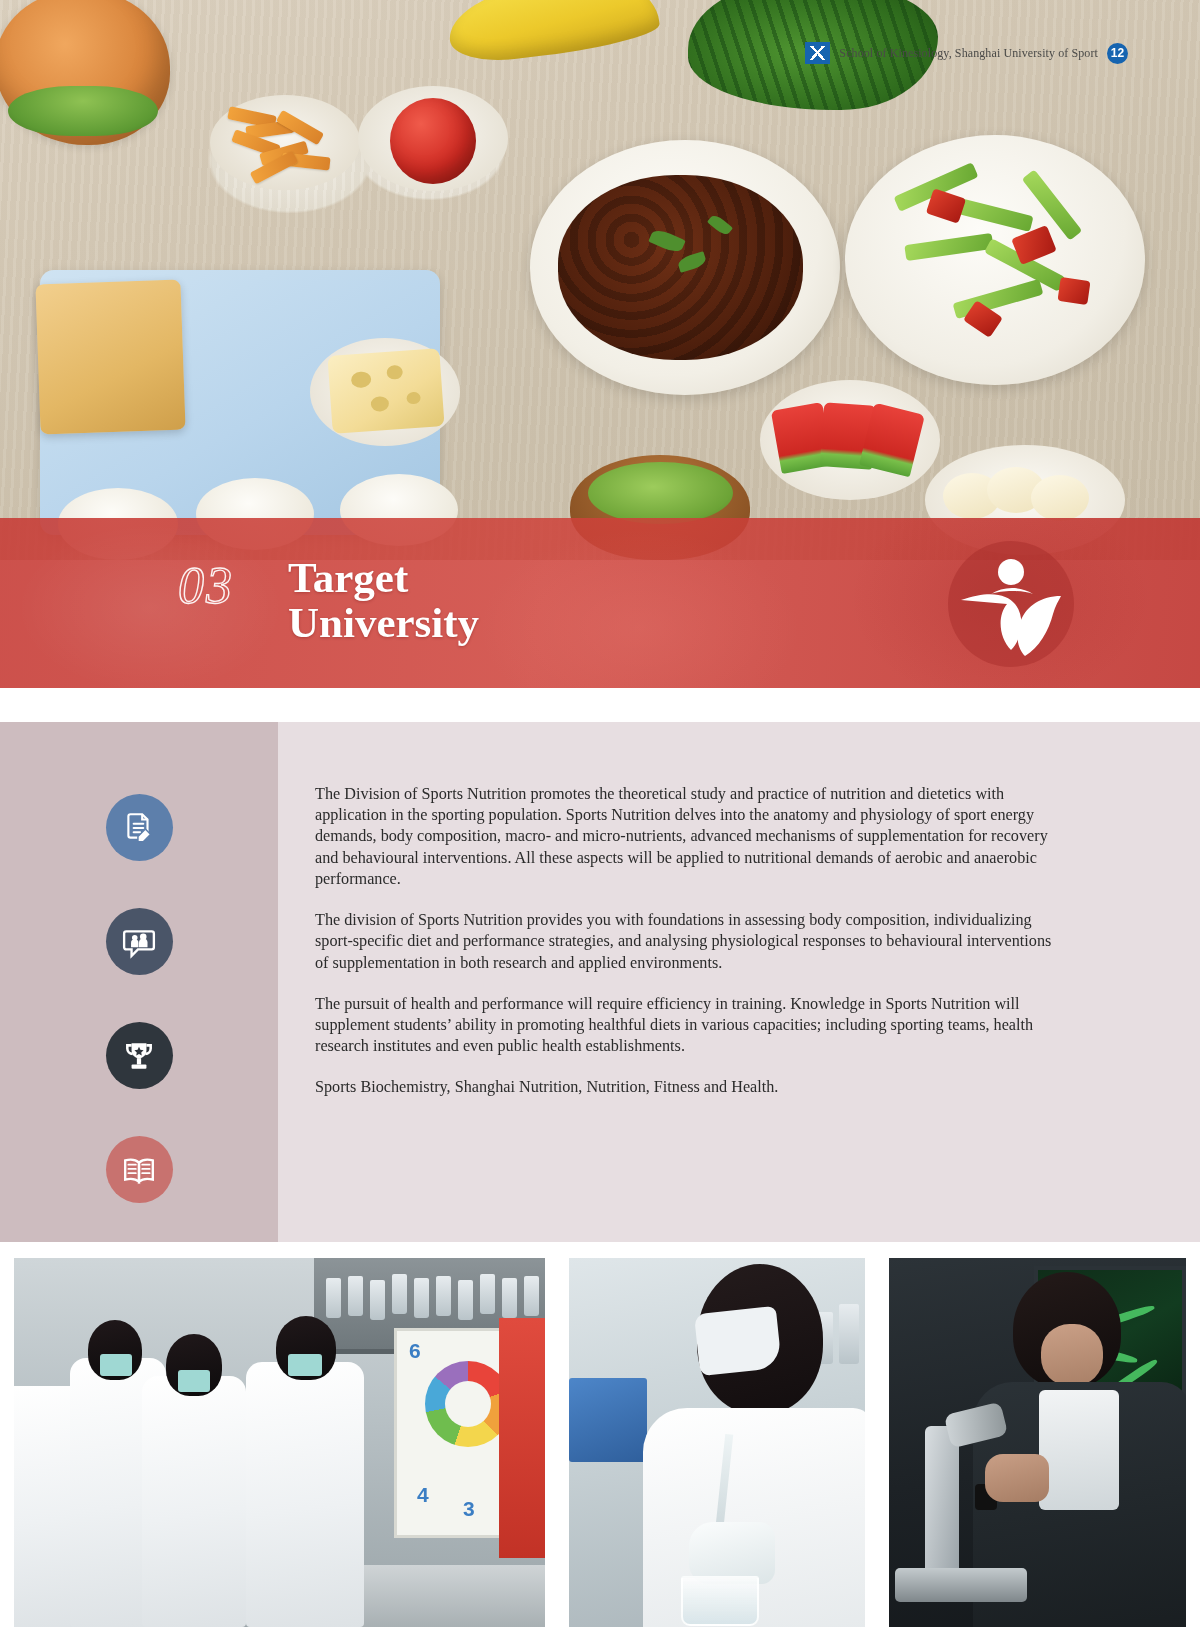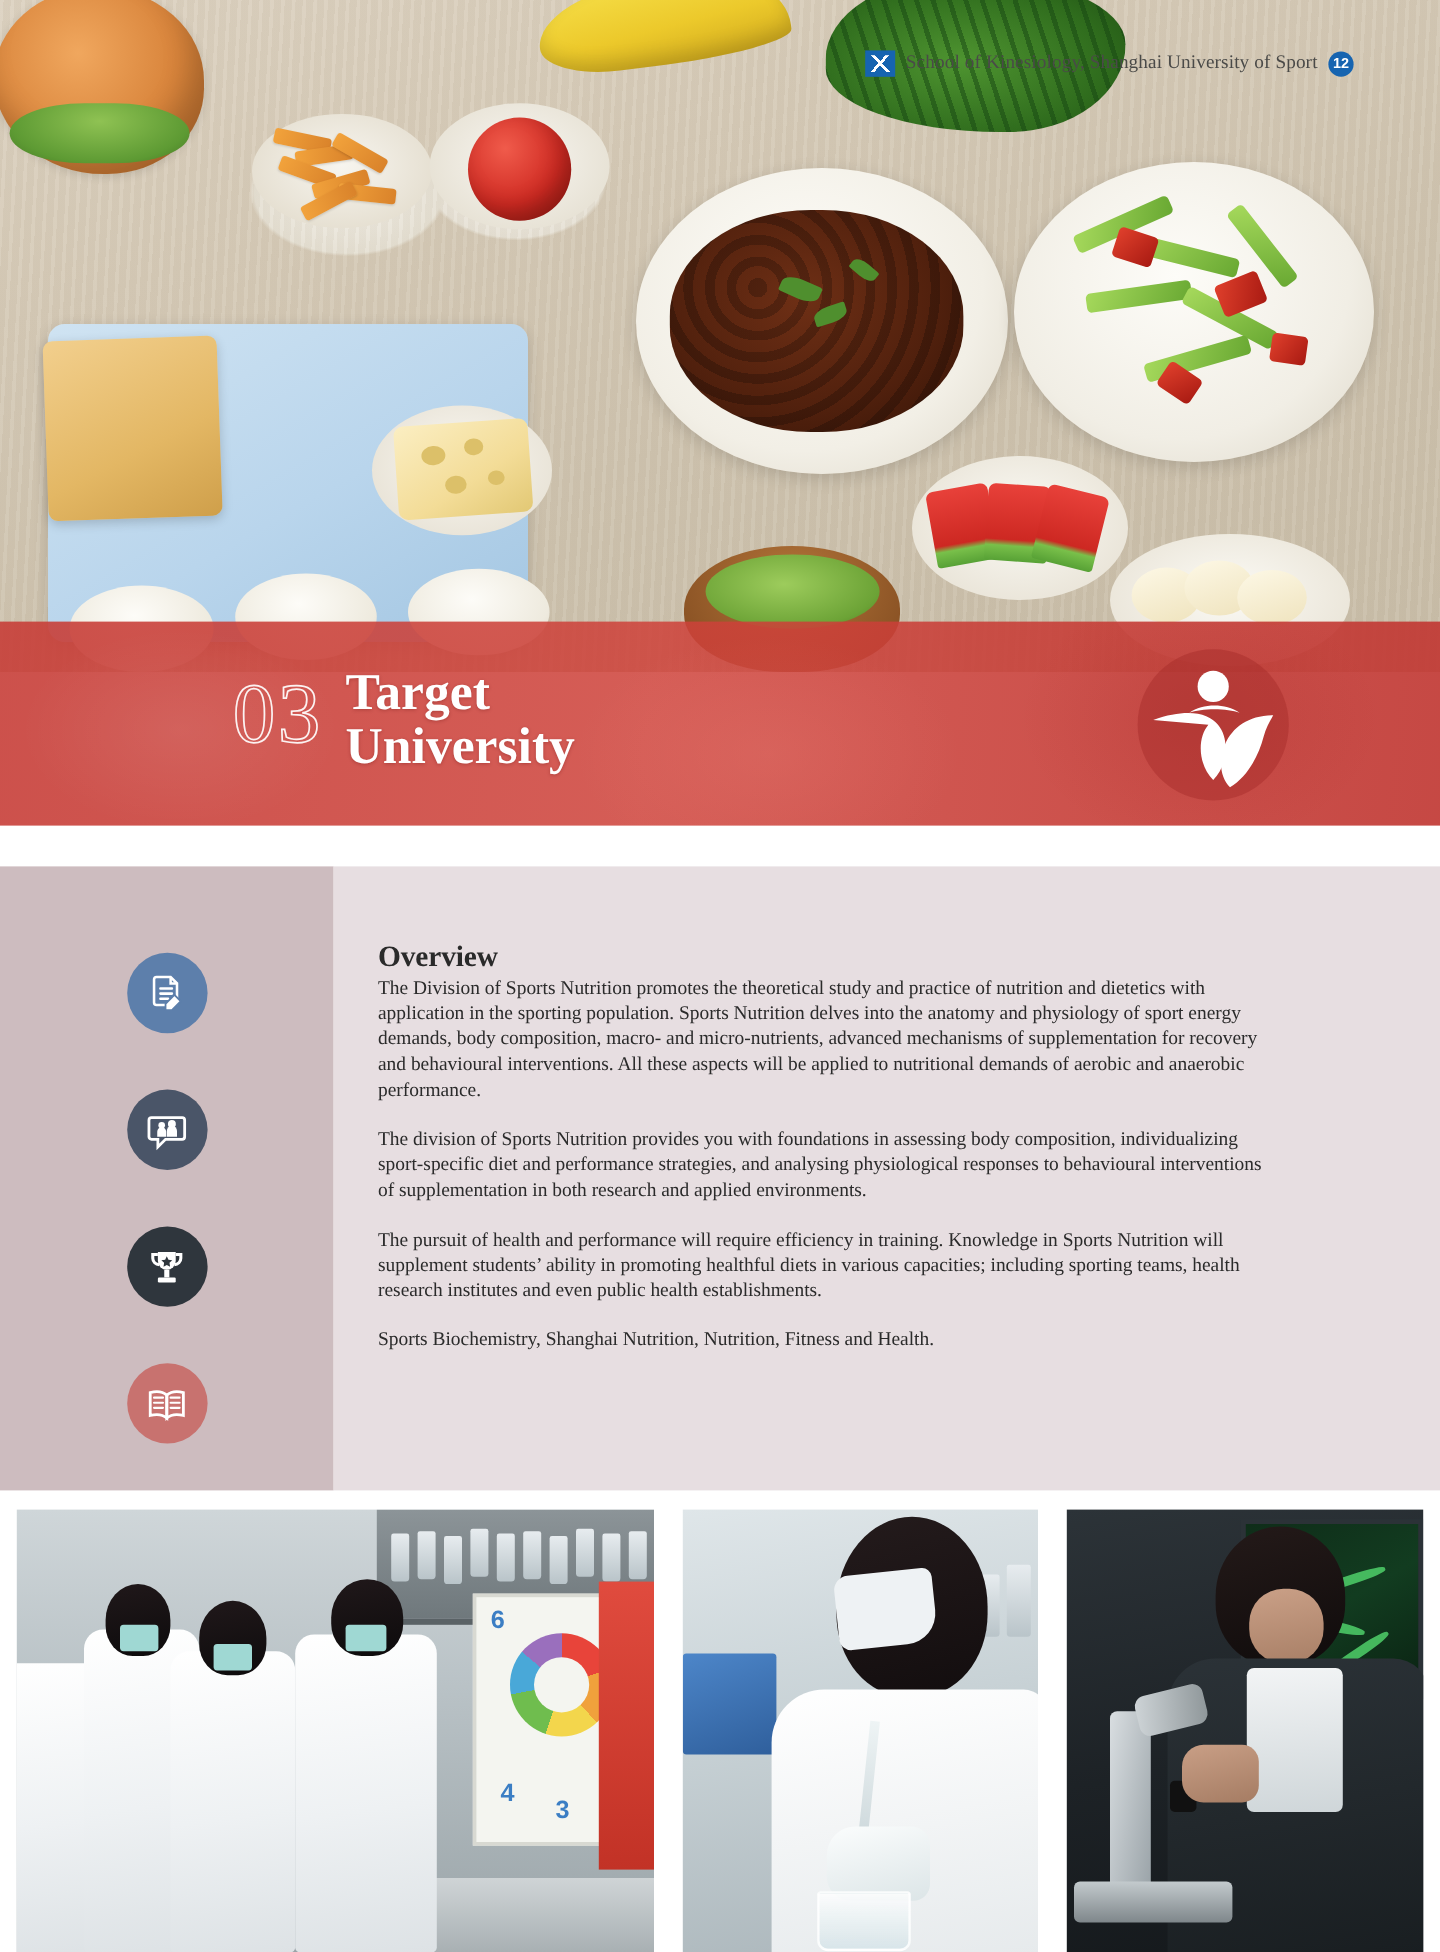--- a/index.html
+++ b/index.html
@@ -148,21 +148,21 @@
   .sus-logo {
     width:25px; height:22px; background:#1664b0; position:relative; flex:0 0 auto;
   }
   .sus-logo:after {
     content:""; position:absolute; left:3px; top:4px; width:19px; height:14px;
     background:
       linear-gradient(48deg, transparent 46%, #fff 46%, #fff 56%, transparent 56%),
       linear-gradient(-48deg, transparent 46%, #fff 46%, #fff 56%, transparent 56%);
   }
   .header-title {
-    font-size:16px; color:#4a4a48; letter-spacing:.1px; white-space:nowrap;
+    font-size:12px; color:#4a4a48; letter-spacing:.1px; white-space:nowrap;
   }
   .page-badge {
     width:21px; height:21px; border-radius:50%; background:#1664b0; color:#fff;
     font-family:"Liberation Sans", sans-serif; font-size:12px; font-weight:bold;
     display:flex; align-items:center; justify-content:center; flex:0 0 auto;
   }
 
   
   .banner {
     position:absolute; left:0; top:518px; width:1200px; height:170px; z-index:6;
@@ -171,24 +171,23 @@
   }
   .banner-noise {
     position:absolute; inset:0;
     background:
       radial-gradient(ellipse 190px 120px at 150px 90px, rgba(255,255,255,.08), rgba(0,0,0,0) 70%),
       radial-gradient(ellipse 230px 140px at 640px 110px, rgba(255,160,150,.13), rgba(0,0,0,0) 70%),
       radial-gradient(ellipse 210px 150px at 1000px 80px, rgba(150,25,25,.16), rgba(0,0,0,0) 72%);
   }
   .banner-num {
     position:absolute; left:178px; top:42px;
-    font-size:71px; line-height:1; font-weight:normal;
+    font-size:52px; line-height:1; font-style:italic; font-weight:normal;
     color:transparent; -webkit-text-stroke:1.4px rgba(255,255,255,.92);
     letter-spacing:2px;
-    margin-left:16px;
   }
   .banner-title {
     position:absolute; left:288px; top:38px;
     font-size:43px; line-height:1.04; font-weight:bold; color:#fff;
     text-shadow:0 1px 3px rgba(90,10,10,.3);
   }
   .banner-logo {
     position:absolute; left:945px; top:20px; width:132px; height:132px;
   }
 
@@ -451,21 +450,20 @@
         <path d="M16 9c4-3.5 9-3 13-2v18c-4-1-9-1.5-13 2z" fill="none" stroke="#fff" stroke-width="2.2"></path>
         <path d="M6 11h7M6 15h7M6 19h7M19 11h7M19 15h7M19 19h7" stroke="#fff" stroke-width="1.7" stroke-linecap="round"></path>
       </svg>
     </div>
 
   </div>
 
   <div class="text-col">
 
     <div class="sec-block">
-      <div class="sec-h">Overview</div>
       <div class="sec-p">The Division of Sports Nutrition promotes the theoretical study and practice of nutrition and dietetics with application in the sporting population. Sports Nutrition delves into the anatomy and physiology of sport energy demands, body composition, macro- and micro-nutrients, advanced mechanisms of supplementation for recovery and behavioural interventions. All these aspects will be applied to nutritional demands of aerobic and anaerobic performance.</div>
     </div>
 
     <div class="sec-block">
       <div class="sec-p">The division of Sports Nutrition provides you with foundations in assessing body composition, individualizing sport-specific diet and performance strategies, and analysing physiological responses to behavioural interventions of supplementation in both research and applied environments.</div>
     </div>
 
     <div class="sec-block">
       <div class="sec-p">The pursuit of health and performance will require efficiency in training. Knowledge in Sports Nutrition will supplement students’ ability in promoting healthful diets in various capacities; including sporting teams, health research institutes and even public health establishments.</div>
     </div>

